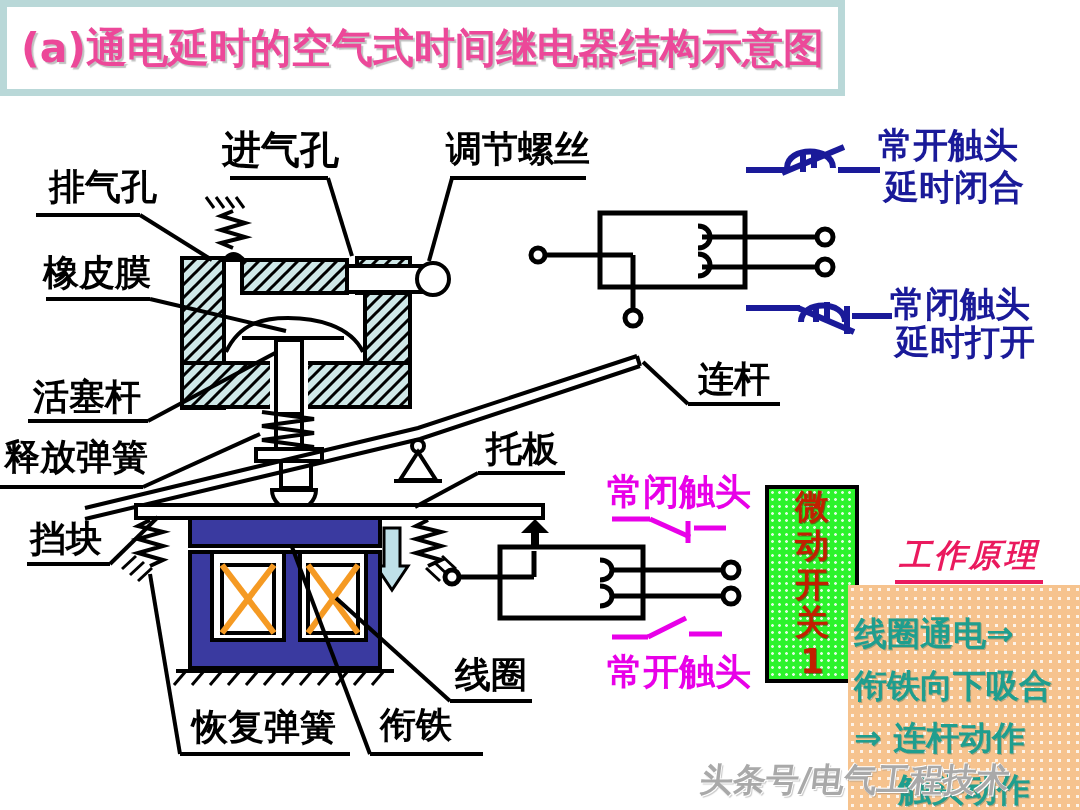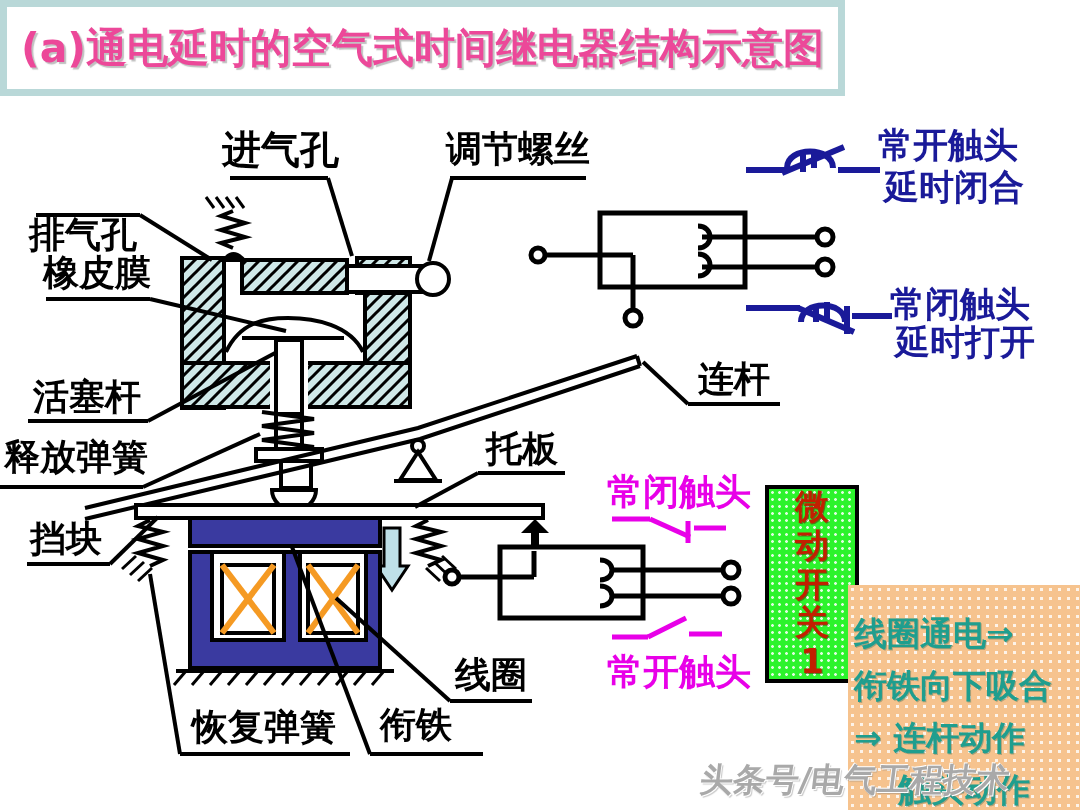--- a/index.html
+++ b/index.html
@@ -245,21 +245,21 @@
         <line x1="688" y1="404" x2="643" y2="362"></line>
     </g>
   </svg>
 
   <div class="title-bar">
     <span>(a)通电延时的空气式时间继电器结构示意图</span>
   </div>
 
   <div class="lbl" style="left:222px;top:130px;font-size:39px;">进气孔</div>
   <div class="lbl" style="left:446px;top:130px;">调节螺丝</div>
-  <div class="lbl" style="left:29px;top:168px;margin-top:48px;">排气孔</div>
+  <div class="lbl" style="left:49px;top:168px;">排气孔</div>
   <div class="lbl" style="left:33px;top:378px;">活塞杆</div>
   <div class="lbl" style="left:43px;top:254px;">橡皮膜</div>
   <div class="lbl" style="left:4px;top:438px;">释放弹簧</div>
   <div class="lbl" style="left:30px;top:520px;">挡块</div>
   <div class="lbl" style="left:192px;top:708px;">恢复弹簧</div>
   <div class="lbl" style="left:380px;top:706px;">衔铁</div>
   <div class="lbl" style="left:455px;top:656px;">线圈</div>
   <div class="lbl" style="left:486px;top:430px;">托板</div>
   <div class="lbl" style="left:698px;top:360px;">连杆</div>
 
@@ -268,20 +268,21 @@
   <div class="lbl-blue" style="left:890px;top:281px;">常闭触头</div>
   <div class="lbl-blue" style="left:895px;top:319px;">延时打开</div>
 
   <div class="lbl-magenta" style="left:607px;top:468px;">常闭触头</div>
   <div class="lbl-magenta" style="left:607px;top:648px;">常开触头</div>
 
   <div class="green-box v" style="left:765px;top:485px;width:94px;height:198px;">
     <span>微动开关1</span>
   </div>
 
+  <div class="principle-heading" style="left:895px;top:534px;">工作原理</div>
   <div class="principle-box" style="left:848px;top:585px;width:232px;height:225px;">
     <div class="pline">线圈通电⇒</div>
     <div class="pline">衔铁向下吸合</div>
     <div class="pline">⇒ 连杆动作</div>
     <div class="pline indent">触头动作</div>
   </div>
 
   <div class="watermark" style="left:700px;top:758px;">头条号/电气工程技术</div>
 
 </div>

